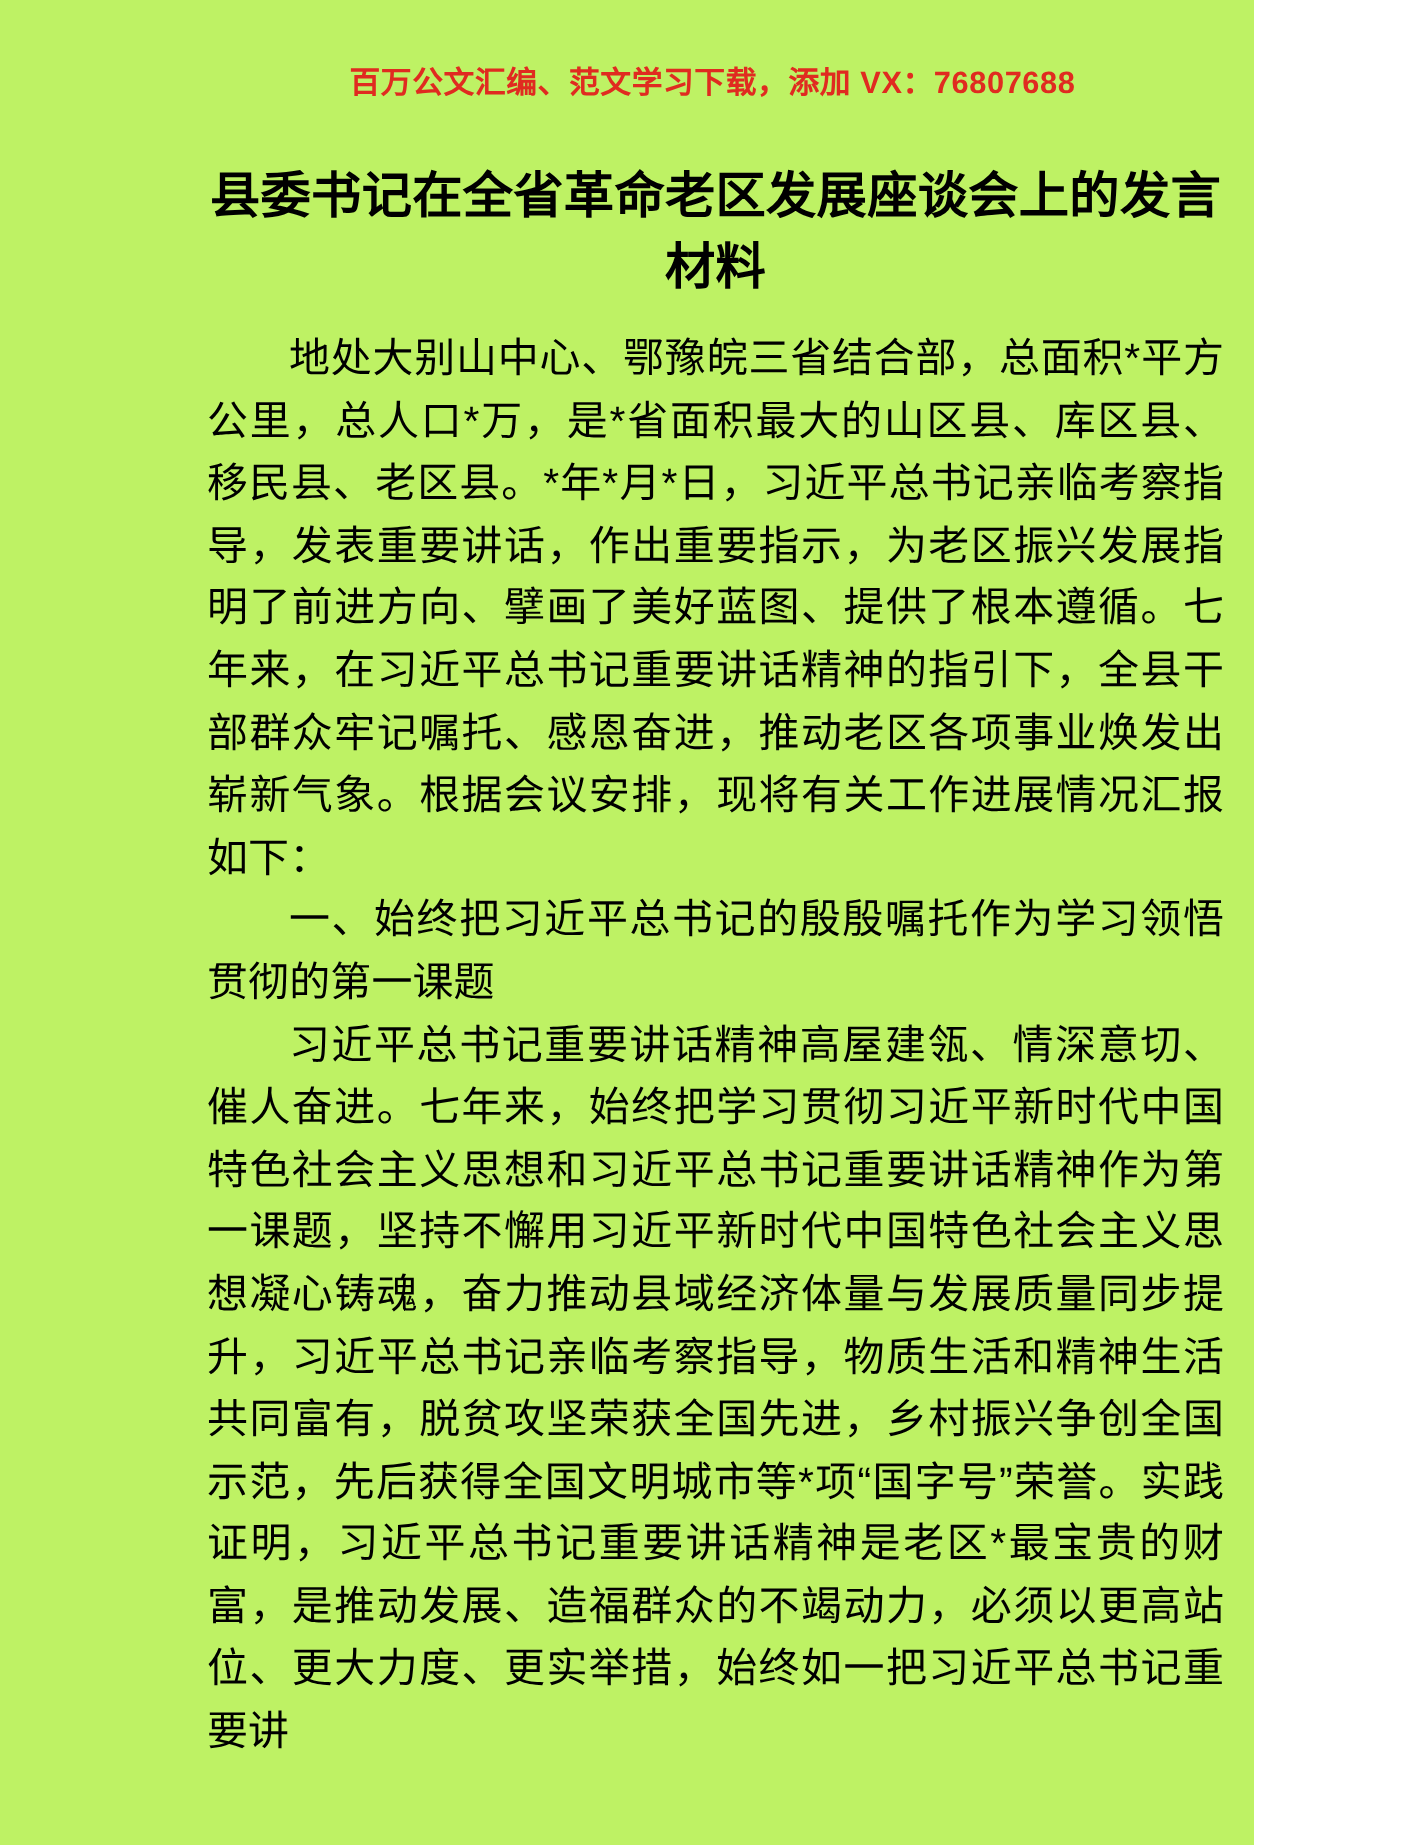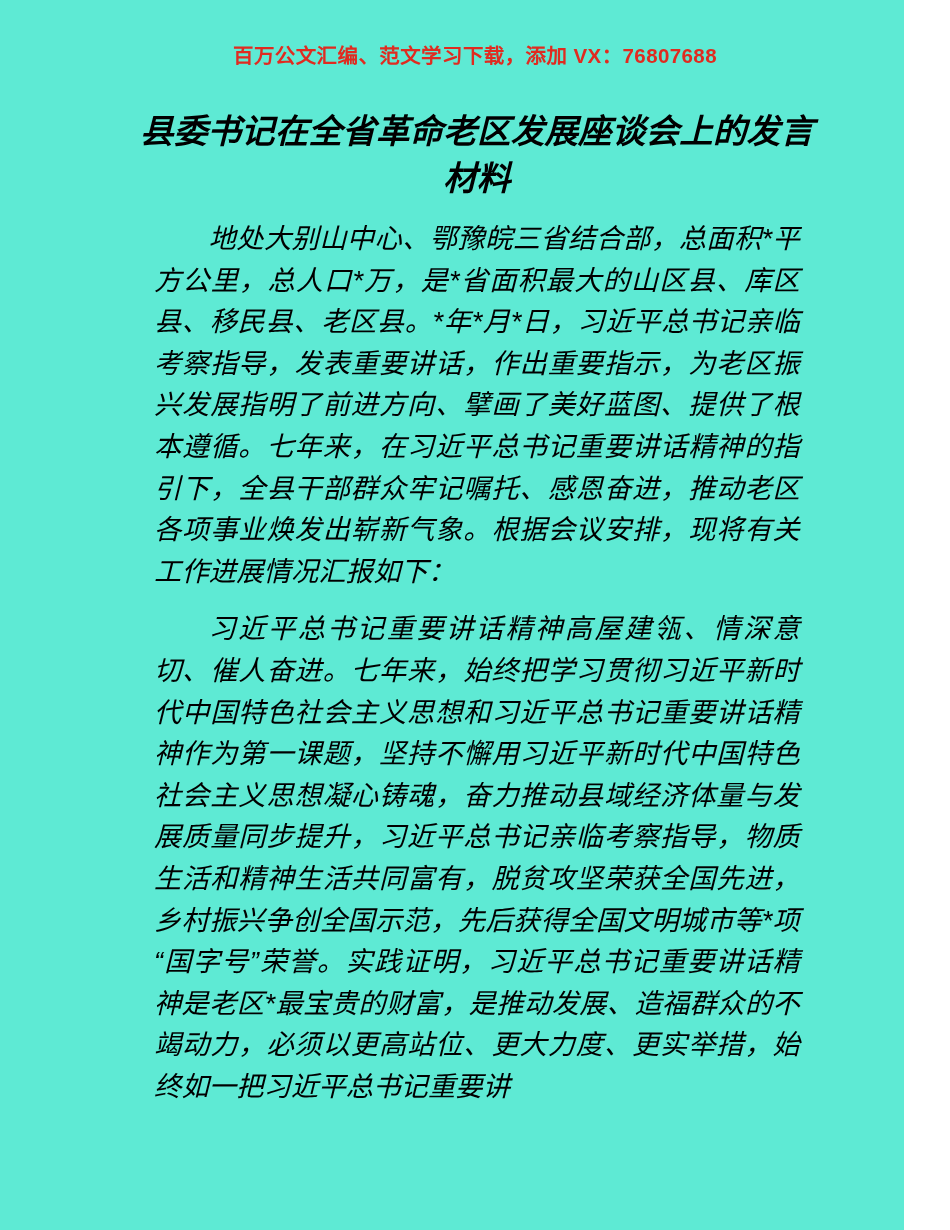--- a/index.html
+++ b/index.html
@@ -11,24 +11,24 @@
   body {
     width: 950px;
     height: 1230px;
     position: relative;
     overflow: hidden;
     font-family: "Liberation Sans", "DejaVu Sans", sans-serif;
     -webkit-font-smoothing: antialiased;
   }
 
   .page {
-    width: 904px;
+    width: 836px;
     height: 1230px;
     box-sizing: border-box;
-    background: #5eead4;
+    background: #bef264;
     position: relative;
   }
 
   
   .promo-header {
     position: absolute;
     top: 44px;
     left: 0;
     width: 950px;
     text-align: center;
@@ -40,38 +40,37 @@
     white-space: nowrap;
     font-family: "Liberation Sans", "DejaVu Sans", sans-serif;
   }
 
   
   .doc {
     position: absolute;
     top: 108px;
     left: 138px;
     width: 678px;
-    font-style: italic;
   }
 
   .doc-title {
     font-size: 33.5px;
     font-weight: 700;
     line-height: 47px;
     text-align: center;
     color: #000000;
     margin: 0 0 16px 0;
     letter-spacing: 0.2px;
   }
 
   .para {
     font-size: 27.3px;
     line-height: 41.6px;
     color: #000000;
-    margin: 16px;
+    margin: 0;
     text-align: justify;
     text-justify: inter-ideograph;
     text-indent: 2em;
     letter-spacing: 0.1px;
     word-break: break-all;
   }
 
   .heading {
     font-size: 27.3px;
     line-height: 41.6px;
@@ -90,18 +89,19 @@
 <div class="page">
 
   <div class="promo-header">百万公文汇编、范文学习下载，添加 VX：76807688</div>
 
   <div class="doc">
 
     <h1 class="doc-title">县委书记在全省革命老区发展座谈会上的发言材料</h1>
 
     <p class="para">地处大别山中心、鄂豫皖三省结合部，总面积*平方公里，总人口*万，是*省面积最大的山区县、库区县、移民县、老区县。*年*月*日，习近平总书记亲临考察指导，发表重要讲话，作出重要指示，为老区振兴发展指明了前进方向、擘画了美好蓝图、提供了根本遵循。七年来，在习近平总书记重要讲话精神的指引下，全县干部群众牢记嘱托、感恩奋进，推动老区各项事业焕发出崭新气象。根据会议安排，现将有关工作进展情况汇报如下：</p>
 
+    <p class="heading">一、始终把习近平总书记的殷殷嘱托作为学习领悟贯彻的第一课题</p>
 
     <p class="para">习近平总书记重要讲话精神高屋建瓴、情深意切、催人奋进。七年来，始终把学习贯彻习近平新时代中国特色社会主义思想和习近平总书记重要讲话精神作为第一课题，坚持不懈用习近平新时代中国特色社会主义思想凝心铸魂，奋力推动县域经济体量与发展质量同步提升，习近平总书记亲临考察指导，物质生活和精神生活共同富有，脱贫攻坚荣获全国先进，乡村振兴争创全国示范，先后获得全国文明城市等*项“国字号”荣誉。实践证明，习近平总书记重要讲话精神是老区*最宝贵的财富，是推动发展、造福群众的不竭动力，必须以更高站位、更大力度、更实举措，始终如一把习近平总书记重要讲</p>
 
   </div>
 
 </div>
 
 </body></html>

